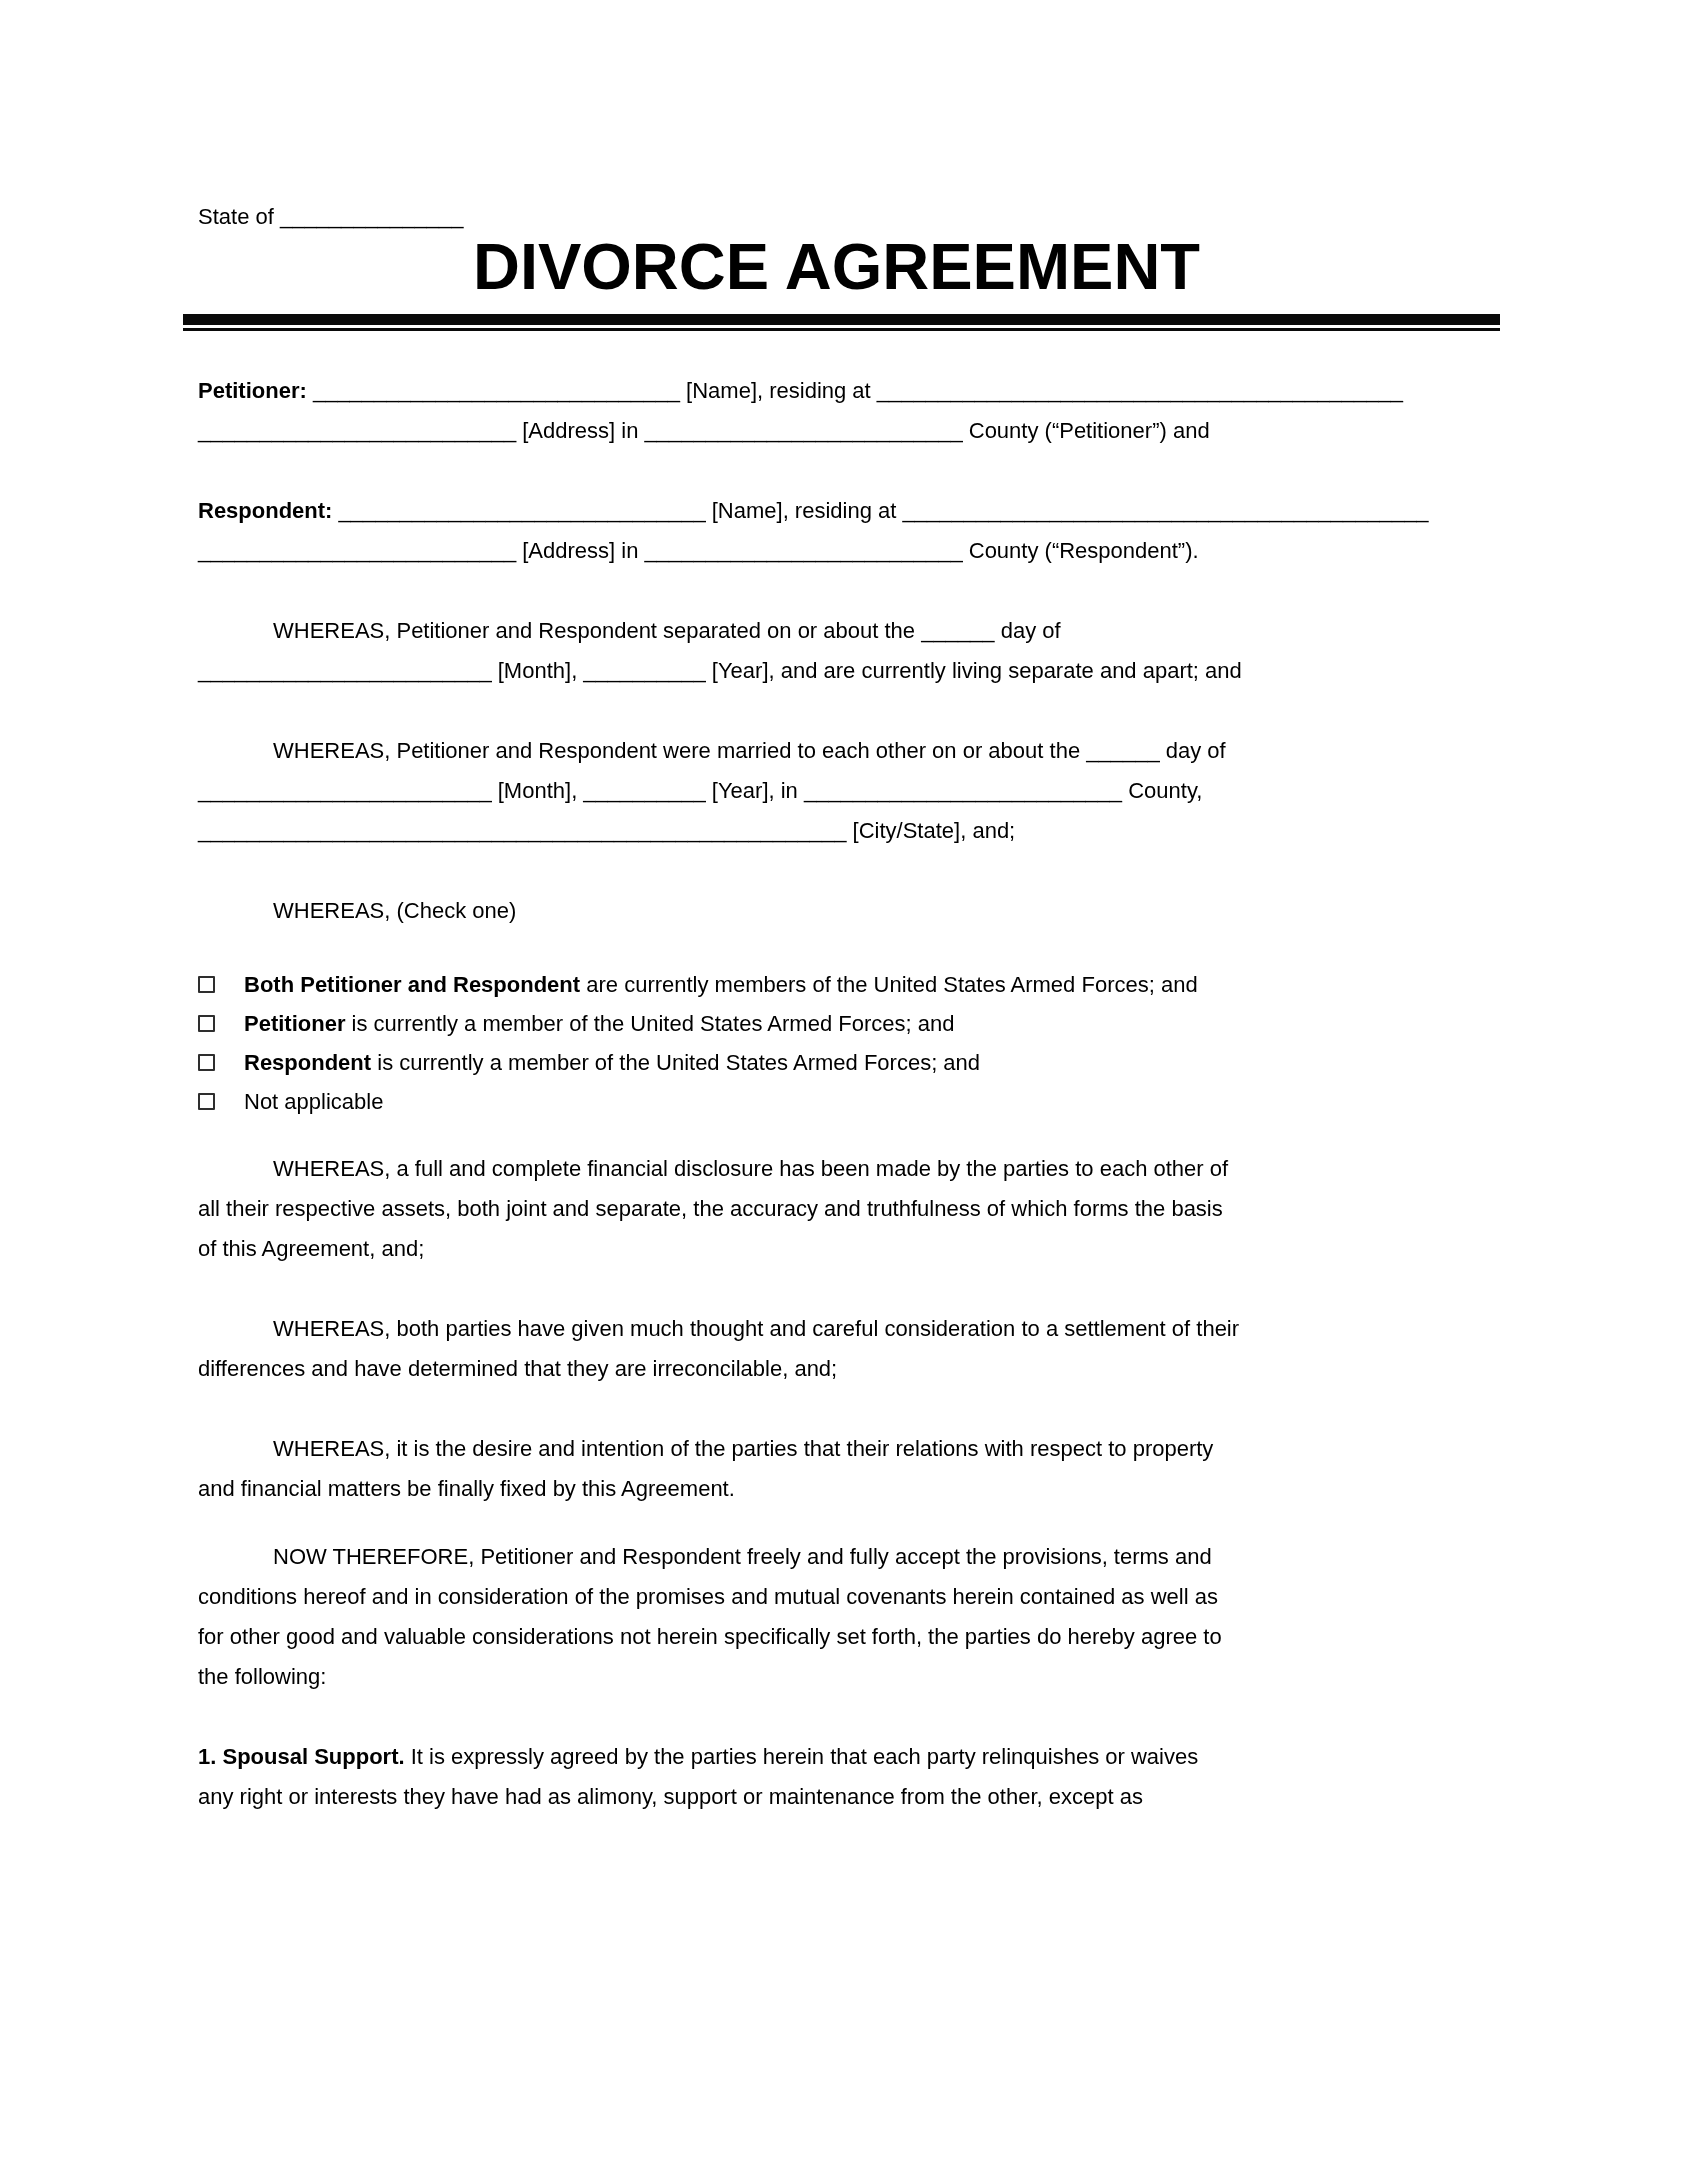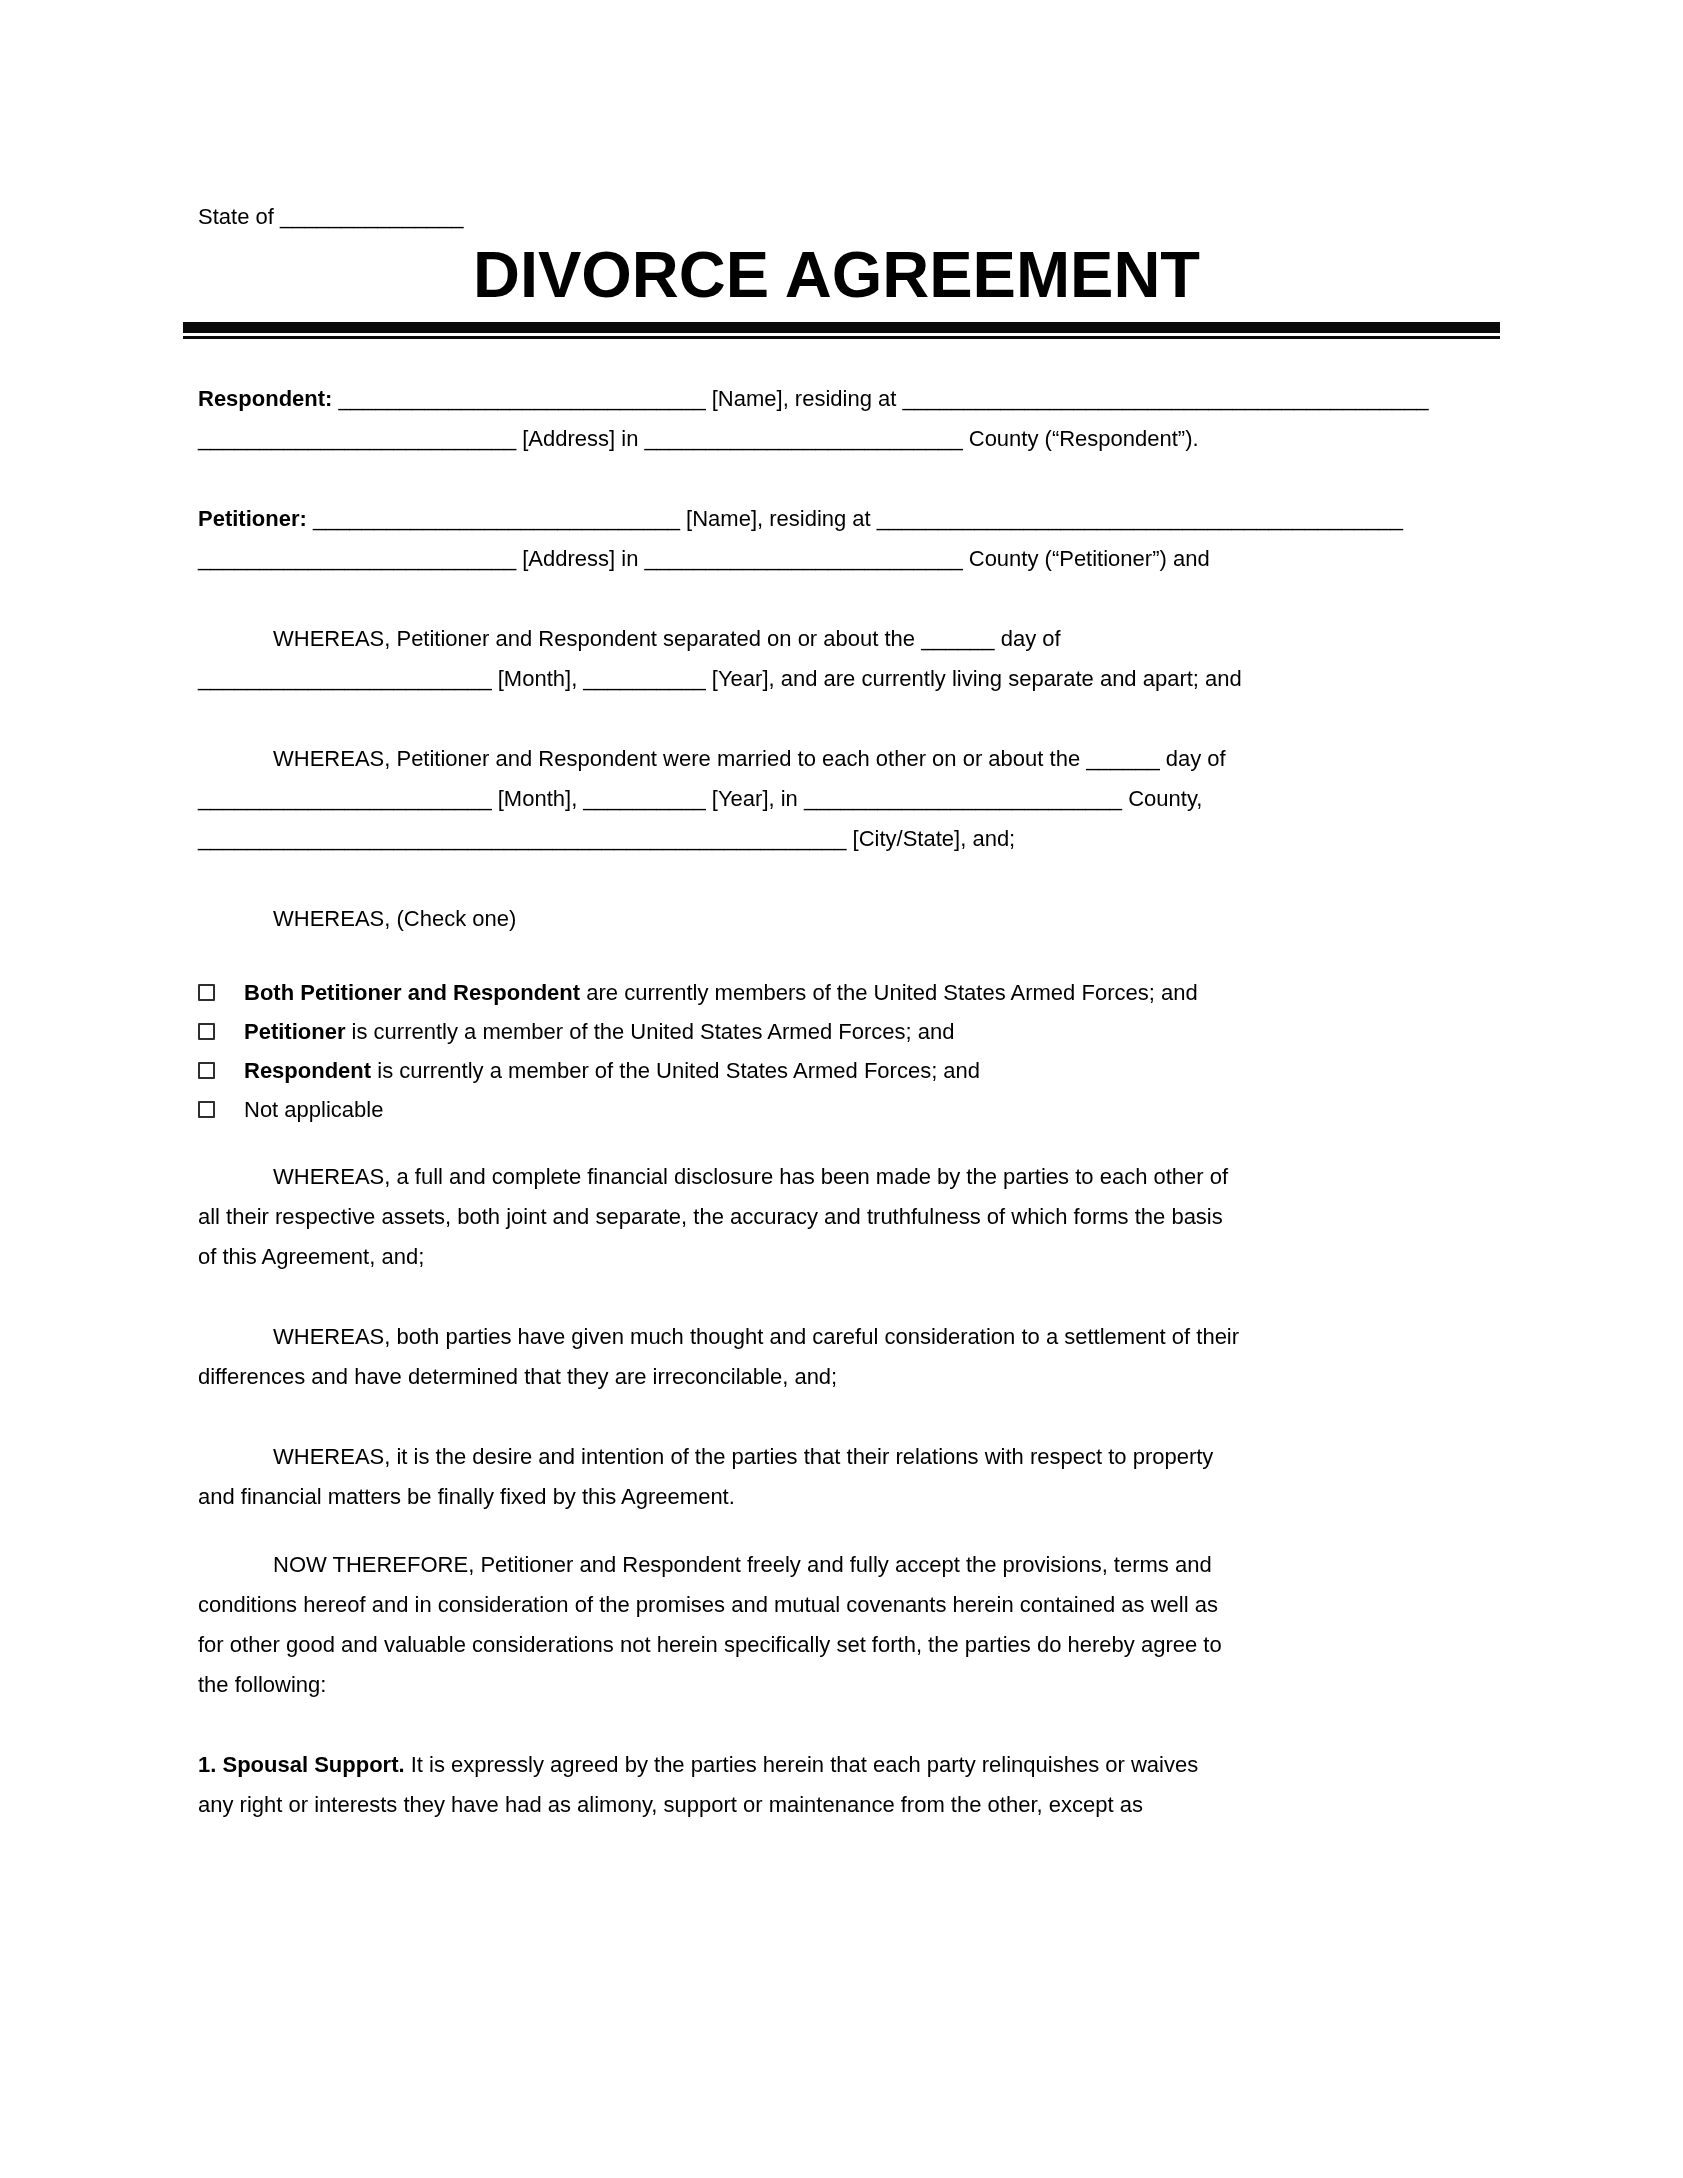--- a/index.html
+++ b/index.html
@@ -15,21 +15,20 @@
   }
   .content {
     padding: 203px 208px 0 198px;
   }
   .state-line {
     font-size: 22px;
     line-height: 28px;
     white-space: pre-line;
   }
   .doc-title {
-    margin-top: 8px;
     text-align: center;
     font-size: 65px;
     font-weight: 700;
     line-height: 71px;
     letter-spacing: 0px;
     white-space: nowrap;
   }
   .rule {
     margin-top: 12px;
     margin-left: -15px;
@@ -97,25 +96,25 @@
     <div class="state-line">State of _______________</div>
 
     <div class="doc-title">DIVORCE AGREEMENT</div>
 
     <div class="rule">
       <div class="rule-thick"></div>
       <div class="rule-thin"></div>
     </div>
 
 
+    <p class="para"><b>Petitioner:</b><span> ______________________________ [Name], residing at ___________________________________________
+__________________________ [Address] in __________________________ County (“Petitioner”) and</span></p>
+
     <p class="para"><b>Respondent:</b><span> ______________________________ [Name], residing at ___________________________________________
 __________________________ [Address] in __________________________ County (“Respondent”).</span></p>
-
-    <p class="para"><b>Petitioner:</b><span> ______________________________ [Name], residing at ___________________________________________
-__________________________ [Address] in __________________________ County (“Petitioner”) and</span></p>
 
     <p class="para indent">WHEREAS, Petitioner and Respondent separated on or about the ______ day of
 ________________________ [Month], __________ [Year], and are currently living separate and apart; and</p>
 
     <p class="para indent">WHEREAS, Petitioner and Respondent were married to each other on or about the ______ day of
 ________________________ [Month], __________ [Year], in __________________________ County,
 _____________________________________________________ [City/State], and;</p>
 
     <p class="para indent">WHEREAS, (Check one)</p>
 

